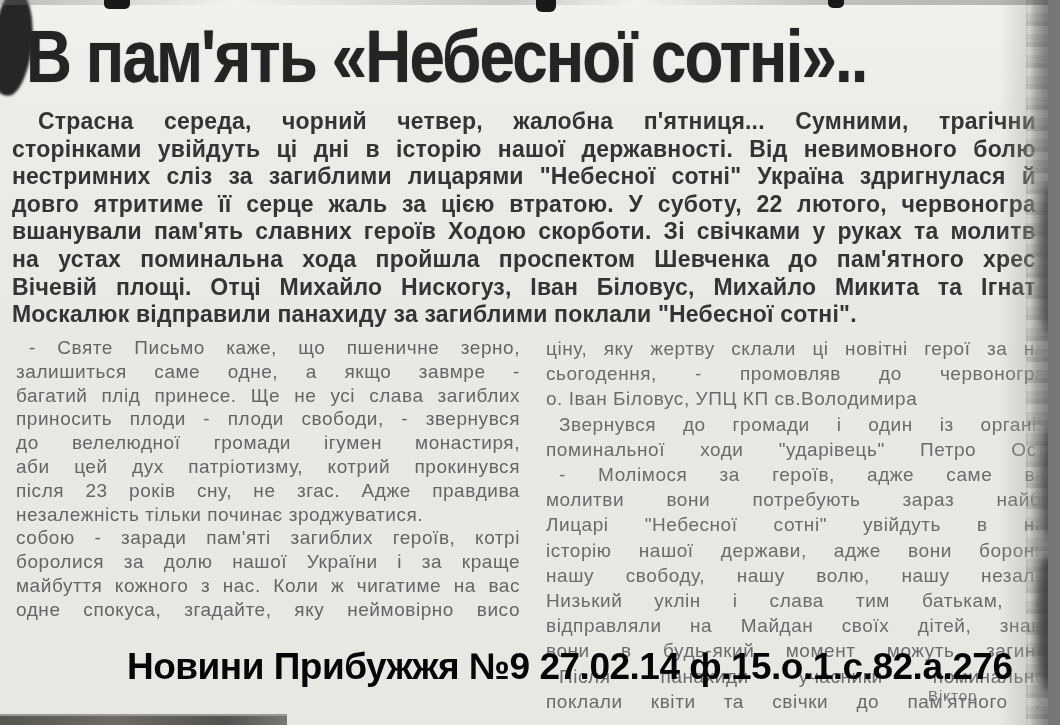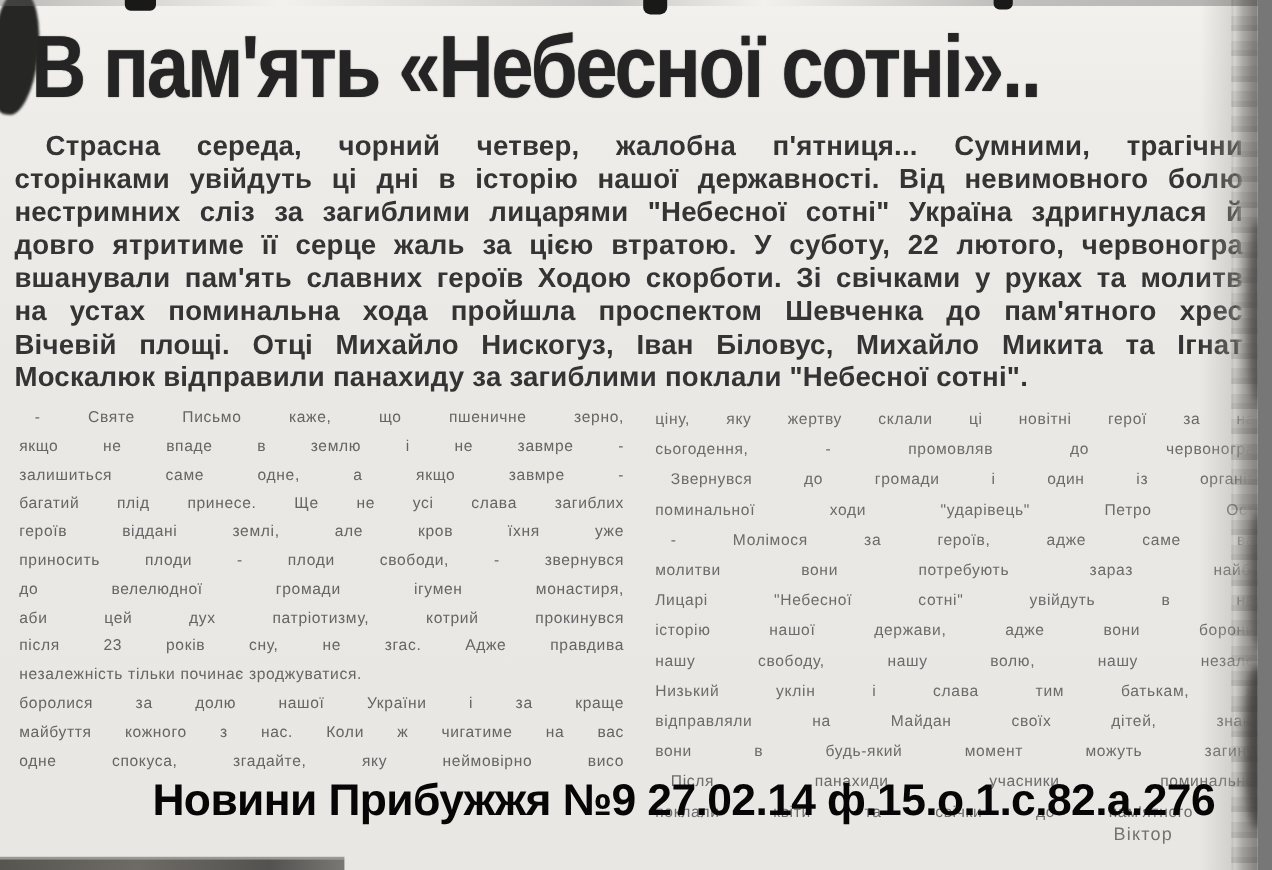--- a/index.html
+++ b/index.html
@@ -8,21 +8,21 @@
         font-family:"Liberation Sans","DejaVu Sans",sans-serif;}
   
   #headline{position:absolute;left:26px;top:14px;z-index:1;white-space:nowrap;
             font-size:67px;font-weight:700;letter-spacing:-2px;color:#242424;
             transform:scale(0.95,1.10);transform-origin:0 0;
             text-shadow:0 0 1px rgba(30,30,30,.6);}
   
   #intro{position:absolute;left:12px;top:108px;width:1024px;z-index:1;
          font-size:23px;font-weight:700;line-height:27.6px;color:#343434;letter-spacing:.2px;}
   
-  .col{position:absolute;top:336px;z-index:1;font-size:13px;color:#656565;letter-spacing:.55px;}
+  .col{position:absolute;top:336px;z-index:1;font-size:19px;color:#656565;letter-spacing:.55px;}
   #col-left{left:16px;width:504px;line-height:23.8px;}
   #col-right{left:546px;width:500px;line-height:25.2px;color:#6b6b6b;}
   .t-line{text-align:justify;text-align-last:justify;white-space:nowrap;overflow:visible;}
   .t-line.end{text-align-last:left;}
   #intro .t-line.para{text-indent:26px;}
   .col .t-line.para{text-indent:13px;}
   
   #signature{position:absolute;left:928px;top:687px;z-index:2;font-size:15px;color:#737373;letter-spacing:1px;}
   
   #caption{position:absolute;left:127px;top:646px;z-index:6;white-space:nowrap;
@@ -64,37 +64,37 @@
       <div class="t-line">нестримних сліз за загиблими лицарями "Небесної сотні" Україна здригнулася й</div>
       <div class="t-line">довго ятритиме її серце жаль за цією втратою. У суботу, 22 лютого, червоногра</div>
       <div class="t-line">вшанували пам'ять славних героїв Ходою скорботи. Зі свічками у руках та молитв</div>
       <div class="t-line">на устах поминальна хода пройшла проспектом Шевченка до пам'ятного хрес</div>
       <div class="t-line">Вічевій площі. Отці Михайло Нискогуз, Іван Біловус, Михайло Микита та Ігнат</div>
       <div class="t-line end">Москалюк відправили панахиду за загиблими поклали "Небесної сотні".</div>
     </div>
 
   <div id="col-left" class="col">
       <div class="t-line para">- Святе Письмо каже, що пшеничне зерно,</div>
-      <div class="t-line">якщо не впаде в землю і не завмре -</div>
       <div class="t-line">залишиться саме одне, а якщо завмре -</div>
       <div class="t-line">багатий плід принесе. Ще не усі слава загиблих</div>
-      <div class="t-line">героїв віддані землі, але кров їхня уже</div>
       <div class="t-line">приносить плоди - плоди свободи, - звернувся</div>
       <div class="t-line">до велелюдної громади ігумен монастиря,</div>
       <div class="t-line">аби цей дух патріотизму, котрий прокинувся</div>
       <div class="t-line">після 23 років сну, не згас. Адже правдива</div>
       <div class="t-line end">незалежність тільки починає зроджуватися.</div>
+      <div class="t-line">собою - заради пам'яті загиблих героїв, котрі</div>
       <div class="t-line">боролися за долю нашої України і за краще</div>
       <div class="t-line">майбуття кожного з нас. Коли ж чигатиме на вас</div>
       <div class="t-line">одне спокуса, згадайте, яку неймовірно висо</div>
     </div>
 
   <div id="col-right" class="col">
       <div class="t-line">ціну, яку жертву склали ці новітні герої за на</div>
       <div class="t-line">сьогодення, - промовляв до червоногра</div>
+      <div class="t-line end">о. Іван Біловус, УПЦ КП св.Володимира</div>
       <div class="t-line para">Звернувся до громади і один із організ</div>
       <div class="t-line">поминальної ходи "ударівець" Петро Ост</div>
       <div class="t-line para">- Молімося за героїв, адже саме ва</div>
       <div class="t-line">молитви вони потребують зараз найбі</div>
       <div class="t-line">Лицарі "Небесної сотні" увійдуть в на</div>
       <div class="t-line">історію нашої держави, адже вони борони</div>
       <div class="t-line">нашу свободу, нашу волю, нашу незале</div>
       <div class="t-line">Низький уклін і слава тим батькам, я</div>
       <div class="t-line">відправляли на Майдан своїх дітей, знаю</div>
       <div class="t-line">вони в будь-який момент можуть загину</div>

